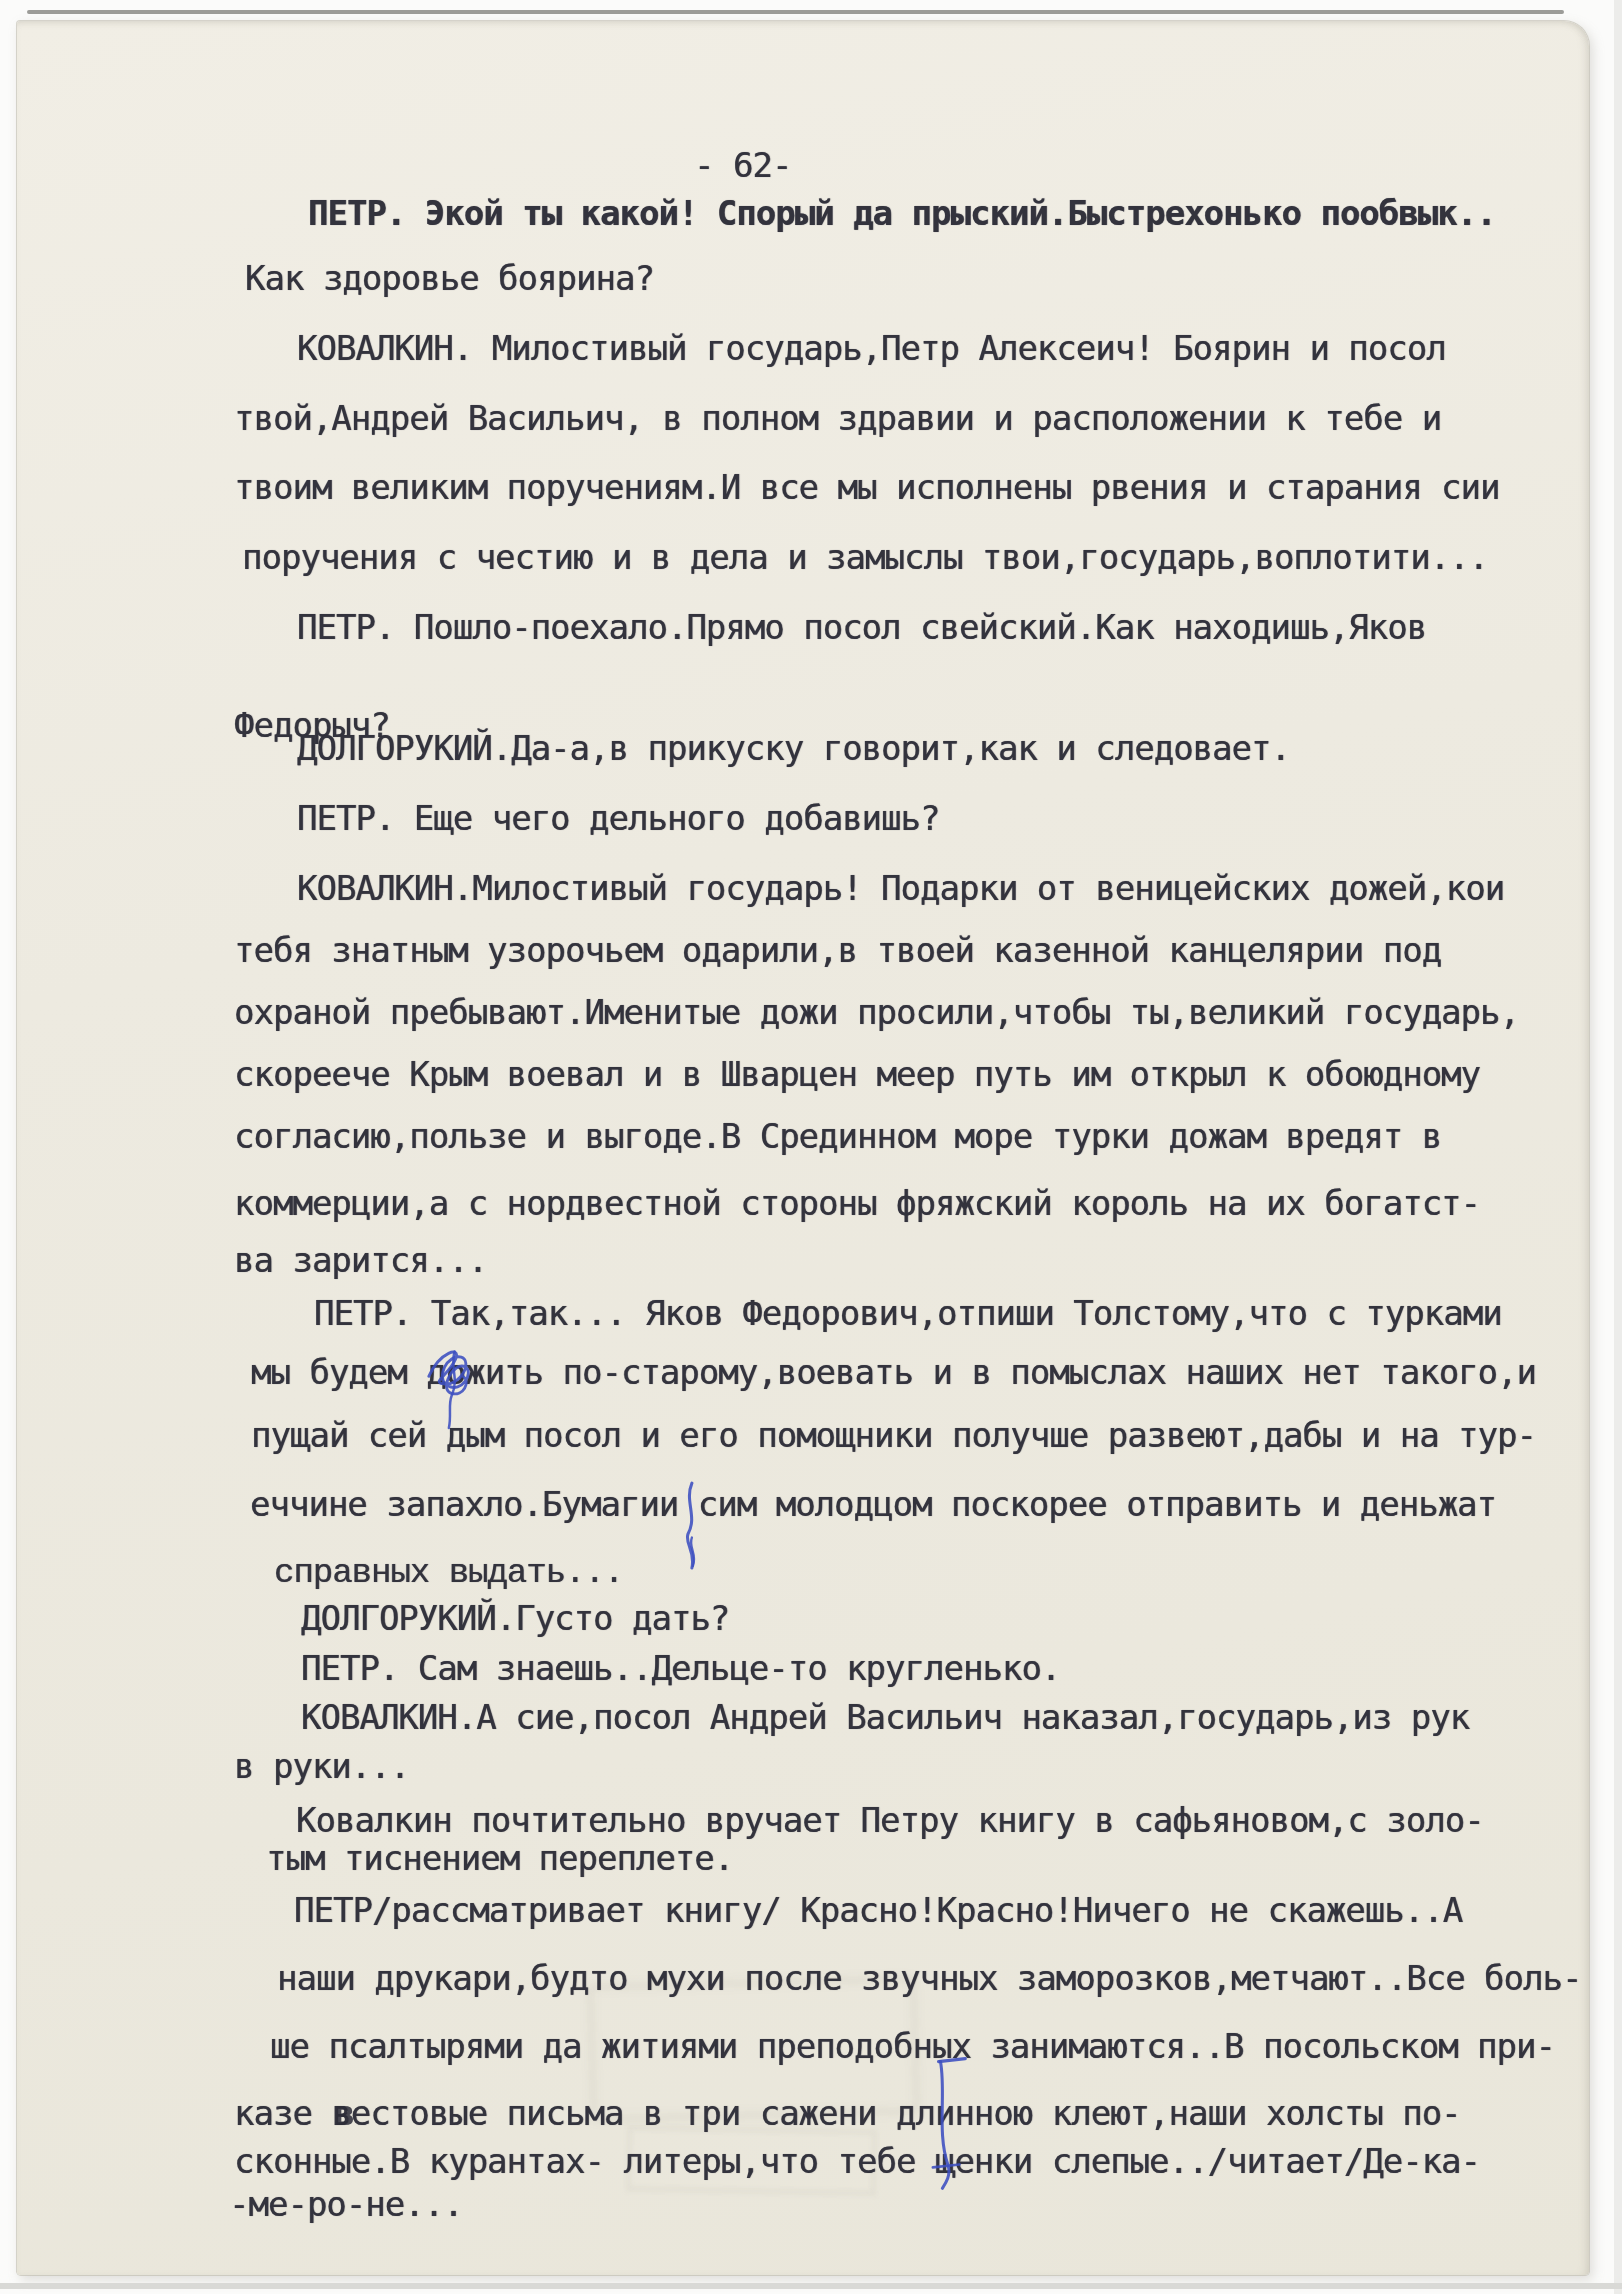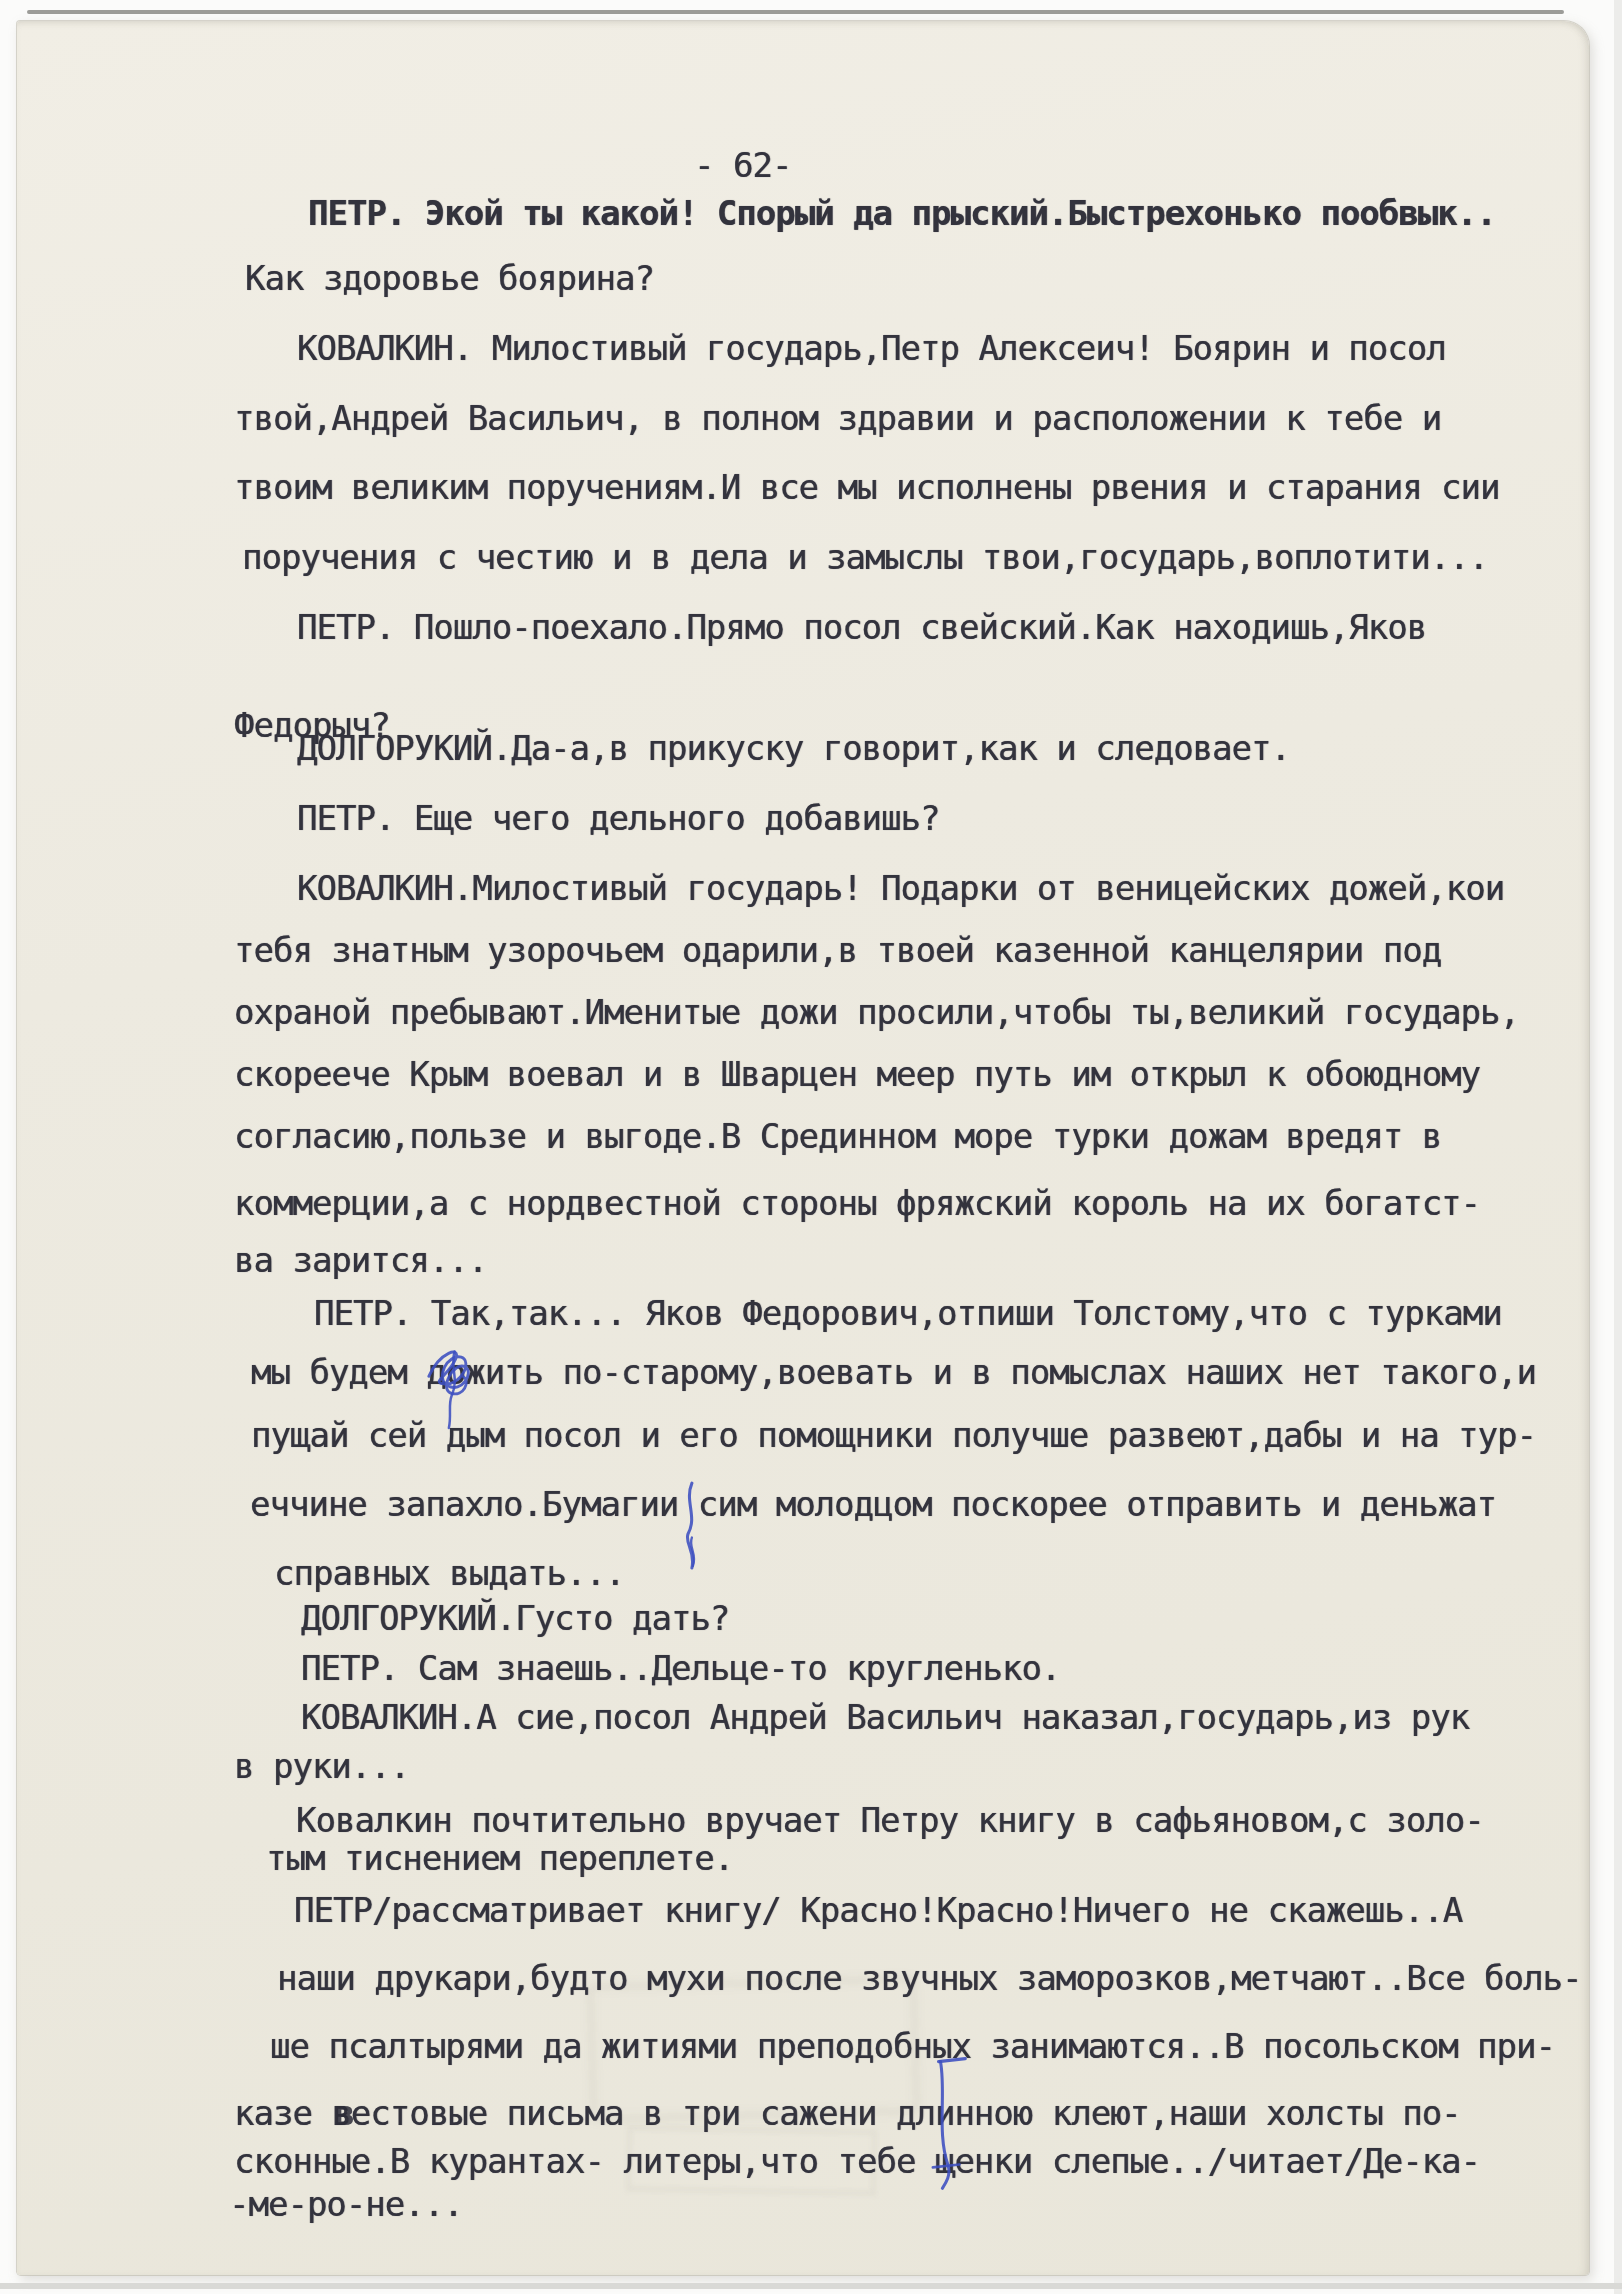--- a/index.html
+++ b/index.html
@@ -64,21 +64,21 @@
         <div class="tl" style="left: 234px; top: 933px;">тебя знатным узорочьем одарили,в твоей казенной канцелярии под</div>
         <div class="tl" style="left: 234px; top: 995px;">охраной пребывают.Именитые дожи просили,чтобы ты,великий государь,</div>
         <div class="tl" style="left: 234px; top: 1057px;">скореече Крым воевал и в Шварцен меер путь им открыл к обоюдному</div>
         <div class="tl" style="left: 234px; top: 1119px;">согласию,пользе и выгоде.В Срединном море турки дожам вредят в</div>
         <div class="tl" style="left: 234px; top: 1186px;">коммерции,а с нордвестной стороны фряжский король на их богатст-</div>
         <div class="tl" style="left: 234px; top: 1243px;">ва зарится...</div>
         <div class="tl" style="left: 314px; top: 1296px;">ПЕТР. Так,так... Яков Федорович,отпиши Толстому,что с турками</div>
         <div class="tl" style="left: 251px; top: 1355px;">мы будем дожить по-старому,воевать и в помыслах наших нет такого,и</div>
         <div class="tl" style="left: 251px; top: 1418px;">пущай сей дым посол и его помощники получше развеют,дабы и на тур-</div>
         <div class="tl" style="left: 250px; top: 1487px;">еччине запахло.Бумагии сим молодцом поскорее отправить и деньжат</div>
-        <div class="tl" style="left: 274px; top: 1556px;">справных выдать...</div>
+        <div class="tl" style="left: 274px; top: 1556px; font-family: Liberation Mono, monospace;">справных выдать...</div>
         <div class="tl" style="left: 301px; top: 1601px;">ДОЛГОРУКИЙ.Густо дать?</div>
         <div class="tl" style="left: 301px; top: 1651px;">ПЕТР. Сам знаешь..Дельце-то кругленько.</div>
         <div class="tl" style="left: 301px; top: 1700px;">КОВАЛКИН.А сие,посол Андрей Васильич наказал,государь,из рук</div>
         <div class="tl" style="left: 234px; top: 1749px;">в руки...</div>
         <div class="tl" style="left: 296px; top: 1803px;">Ковалкин почтительно вручает Петру книгу в сафьяновом,с золо-</div>
         <div class="tl" style="left: 266px; top: 1841px;">тым тиснением переплете.</div>
         <div class="tl" style="left: 294px; top: 1893px;">ПЕТР/рассматривает книгу/ Красно!Красно!Ничего не скажешь..А</div>
         <div class="tl" style="left: 277px; top: 1961px;">наши друкари,будто мухи после звучных заморозков,метчают..Все боль-</div>
         <div class="tl" style="left: 270px; top: 2029px;">ше псалтырями да житиями преподобных занимаются..В посольском при-</div>
         <div class="tl" style="left: 234px; top: 2096px;">казе вестовые письма в три сажени длинною клеют,наши холсты по-</div>

